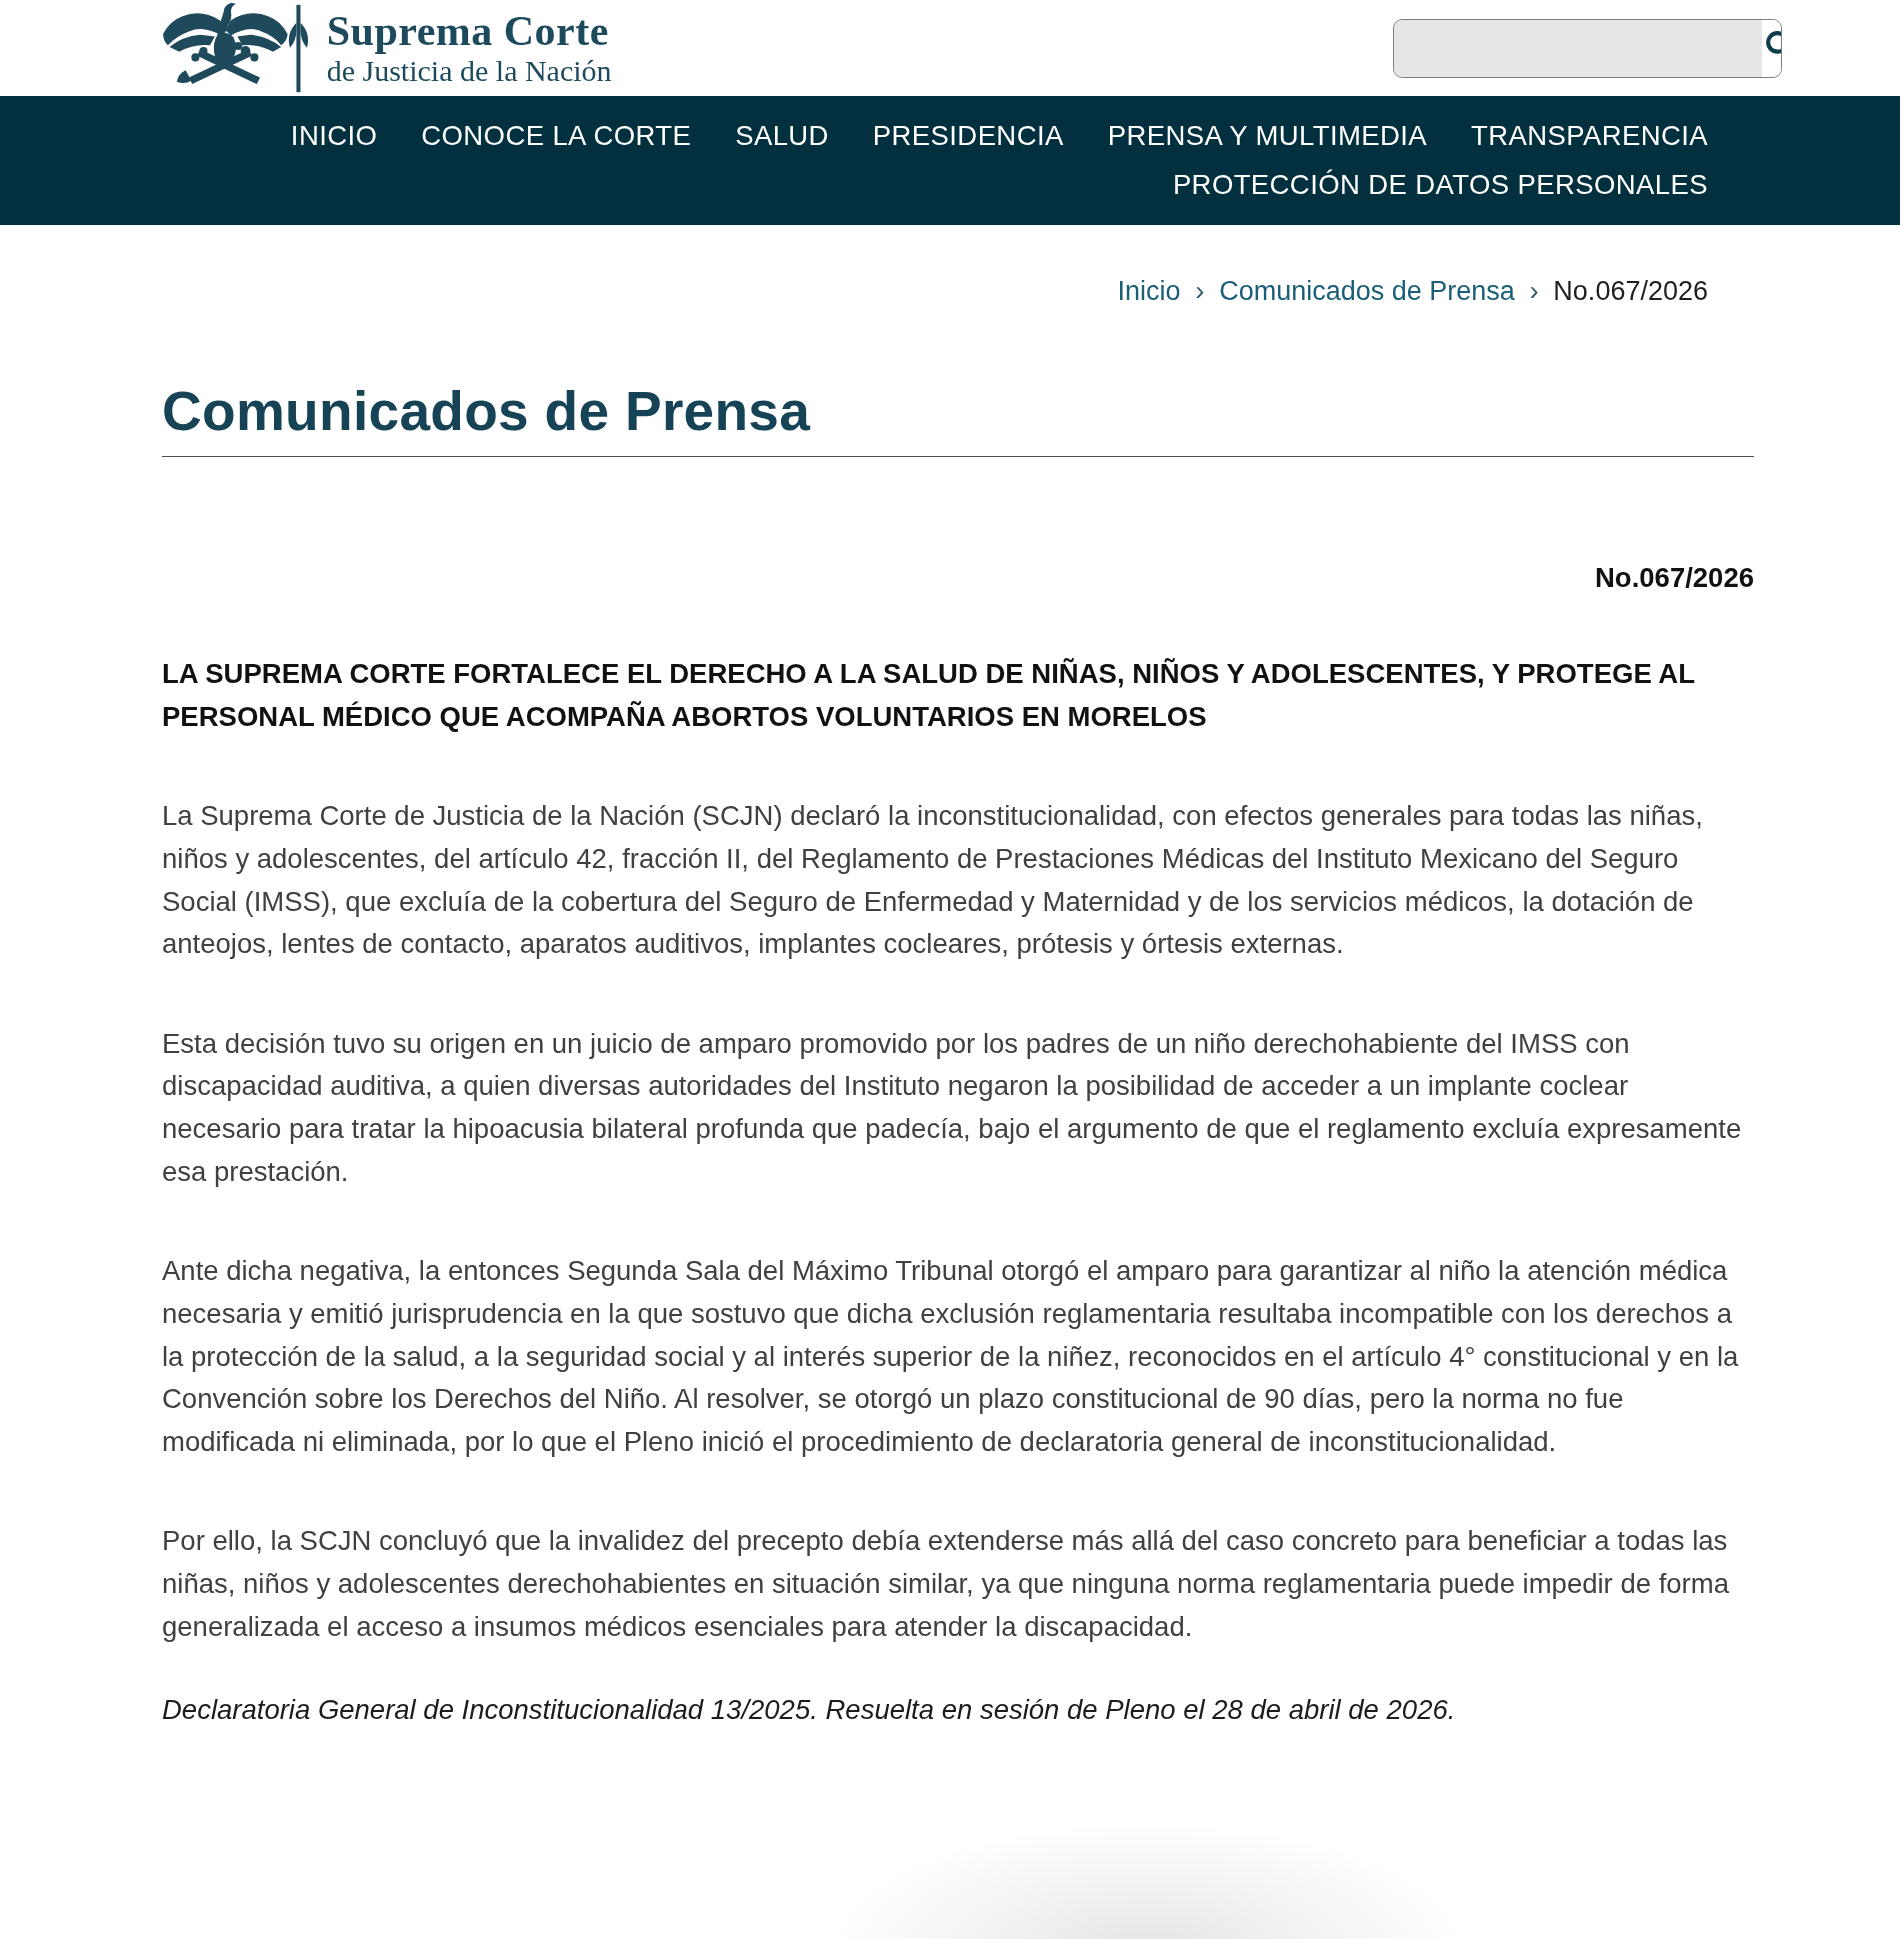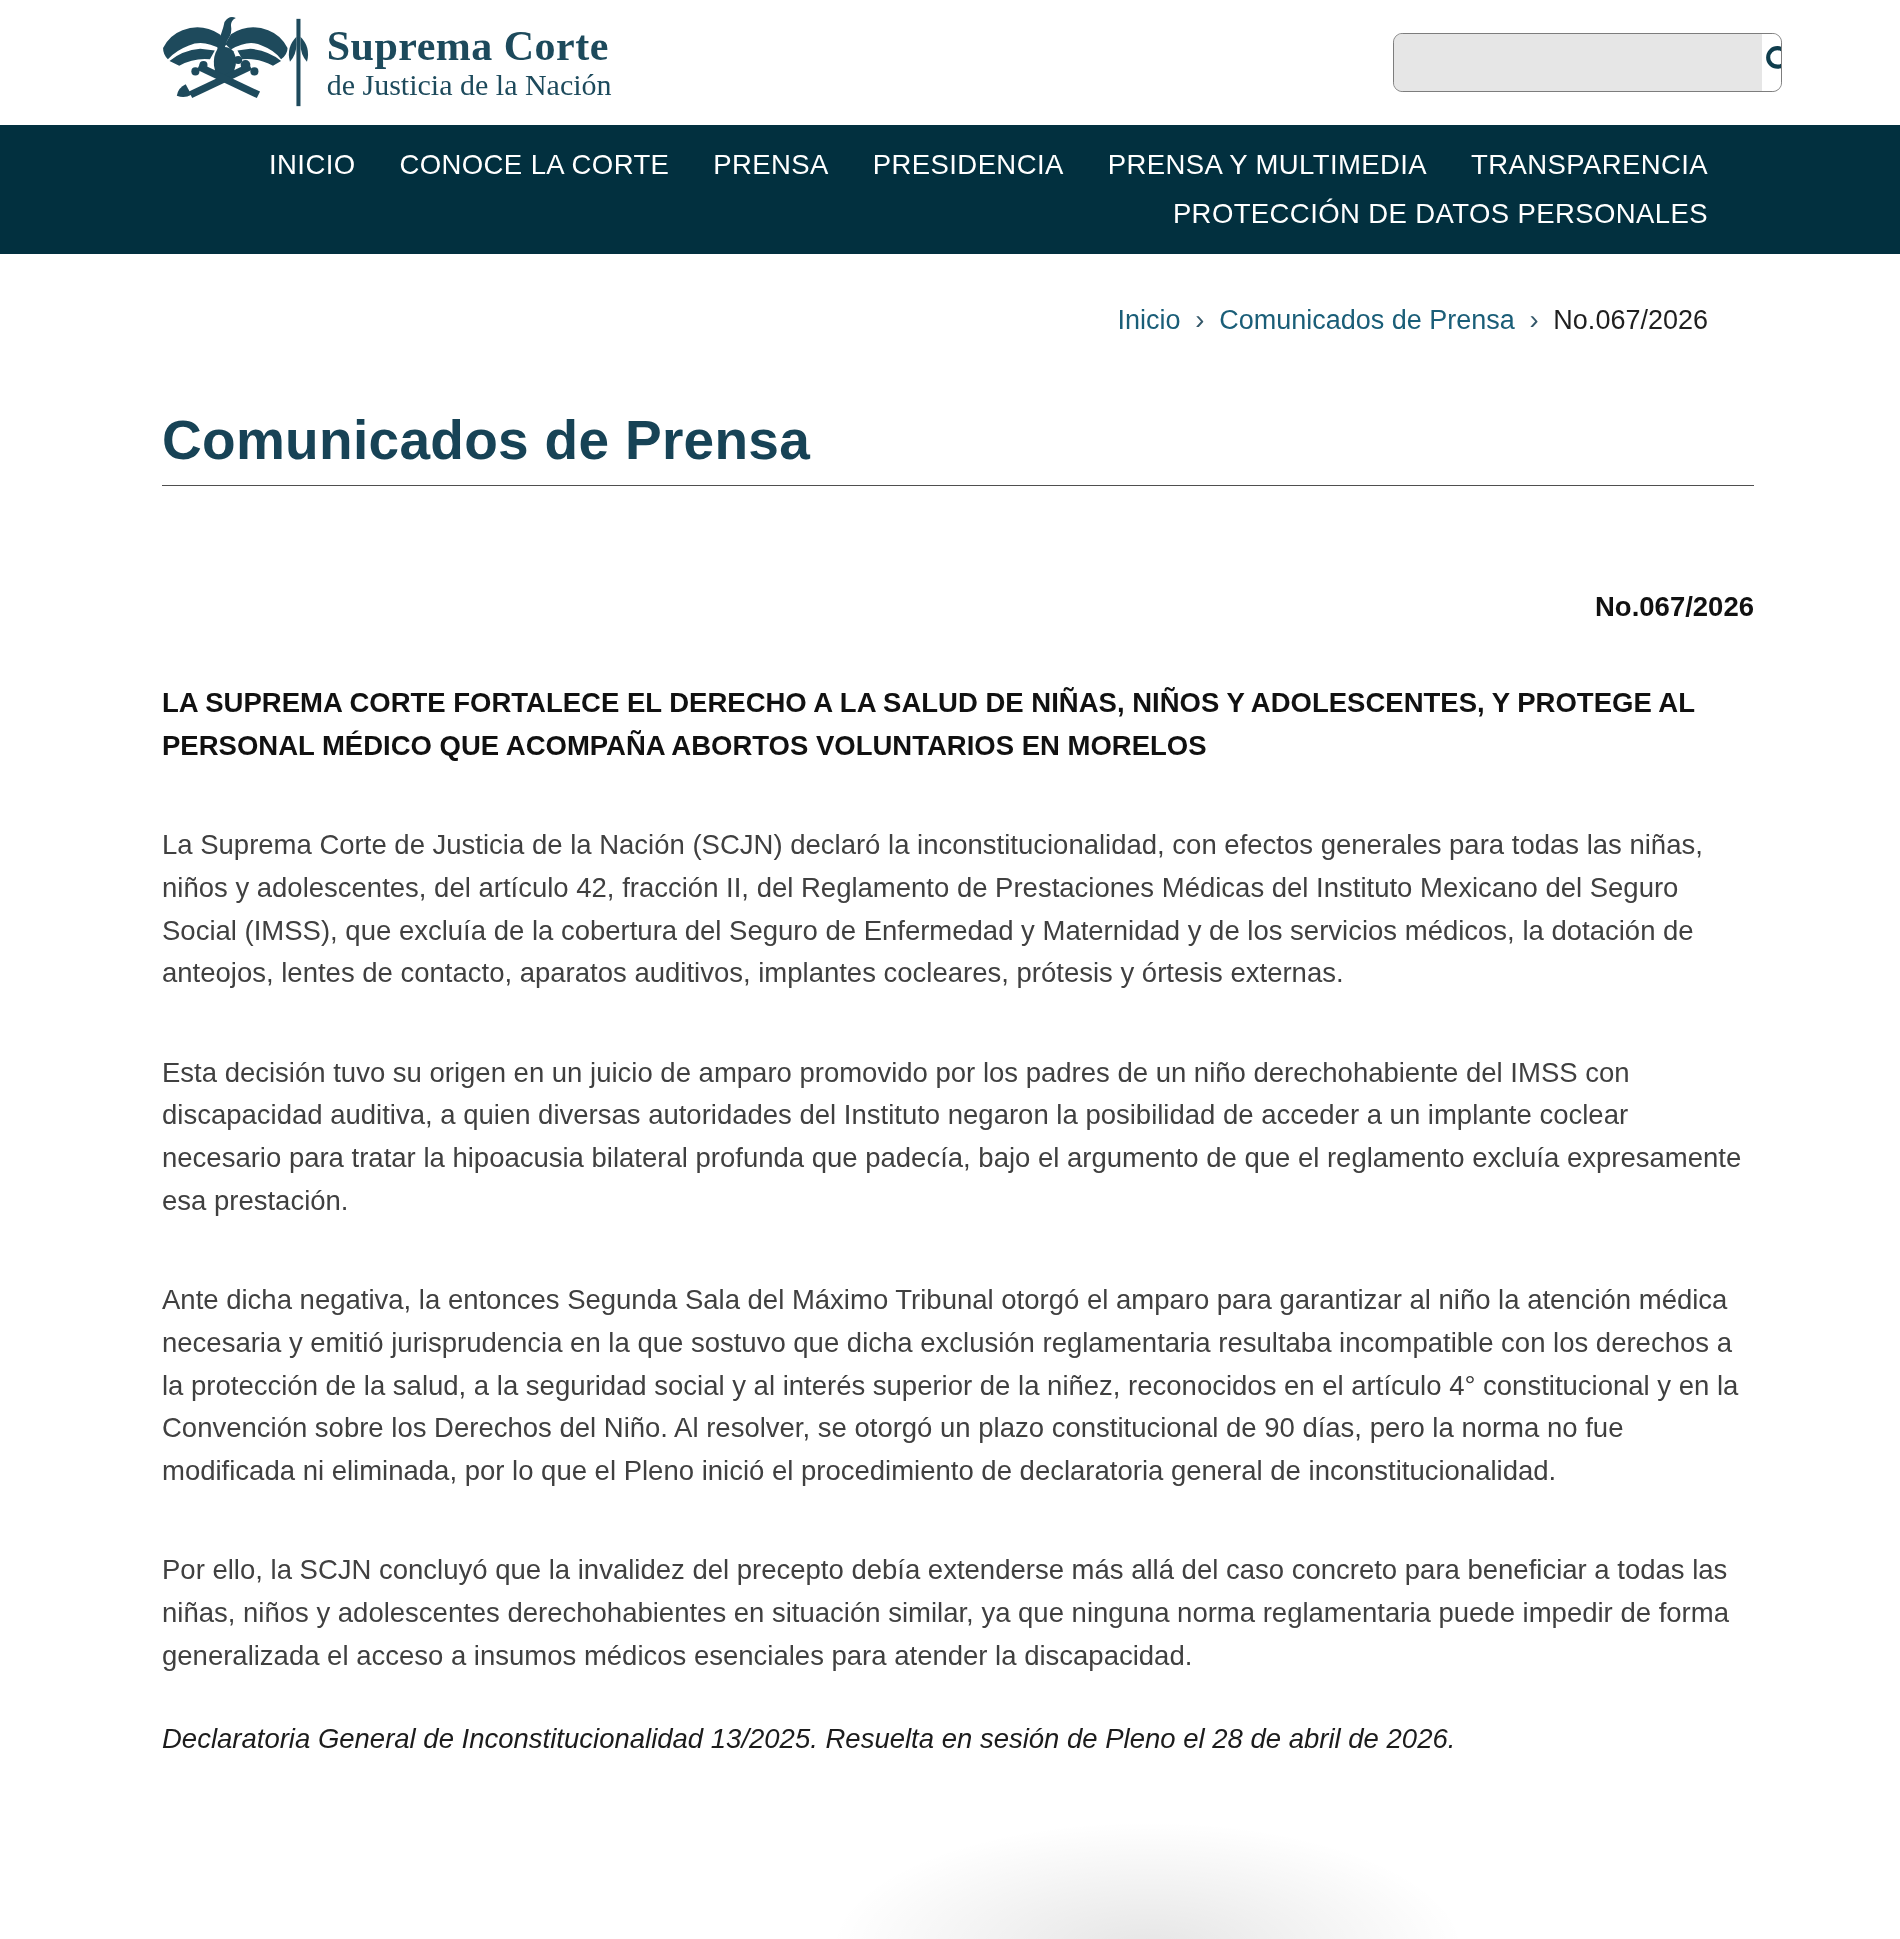--- a/index.html
+++ b/index.html
@@ -6,21 +6,21 @@
   html,body { background:#ffffff; }
   body {
     width:1901px; height:1939px;
     font-family:"Liberation Sans", sans-serif;
     color:var(--text-color, #1c1c1c);
     position:relative;
     overflow:hidden;
   }
   
   .header {
-    height:125px;
+    height:96px;
     display:flex; align-items:center; justify-content:space-between;
     padding:0 119px 0 158px;
     background:#ffffff;
   }
   .logo { display:flex; align-items:center; gap:14.7px; cursor:pointer; }
   .logo-emblem svg { width:154px; height:97px; display:block; }
   .logo-text { font-family:"Liberation Serif", serif; color:var(--brand-teal, #1d4a5c); }
   .logo-title { font-size:42px; font-weight:600; line-height:1.05; letter-spacing:0.5px; }
   .logo-sub { font-size:30px; line-height:1.1; }
   .search-box {
@@ -138,21 +138,21 @@
         </svg>
       </span>
     </button>
   </div>
 </header>
 
 <nav class="navbar">
   <div class="nav-row">
     <a class="nav-link">INICIO</a>
     <a class="nav-link">CONOCE LA CORTE</a>
-    <a class="nav-link">PRENSA</a>
+    <a class="nav-link">SALUD</a>
     <a class="nav-link">PRESIDENCIA</a>
     <a class="nav-link">PRENSA Y MULTIMEDIA</a>
     <a class="nav-link">TRANSPARENCIA</a>
   </div>
   <div class="nav-row">
     <a class="nav-link">PROTECCIÓN DE DATOS PERSONALES</a>
   </div>
 </nav>
 
 <div class="breadcrumb">

